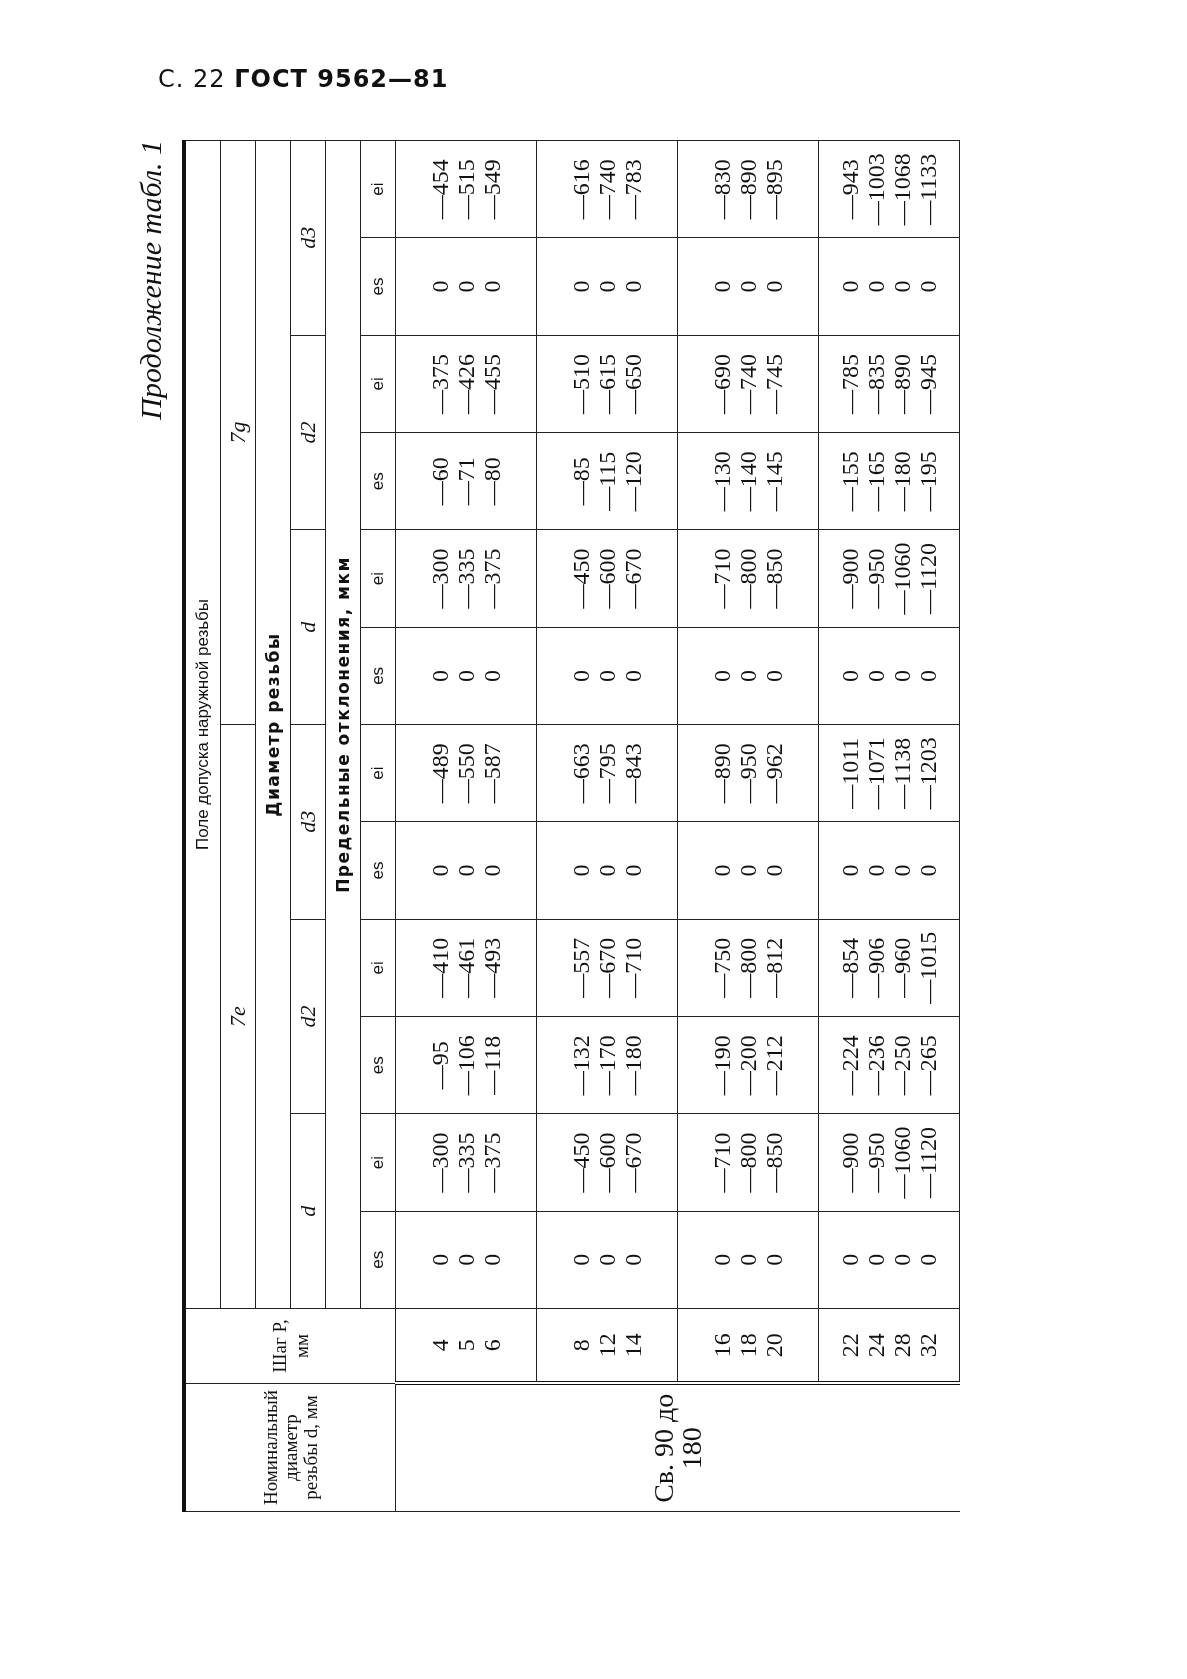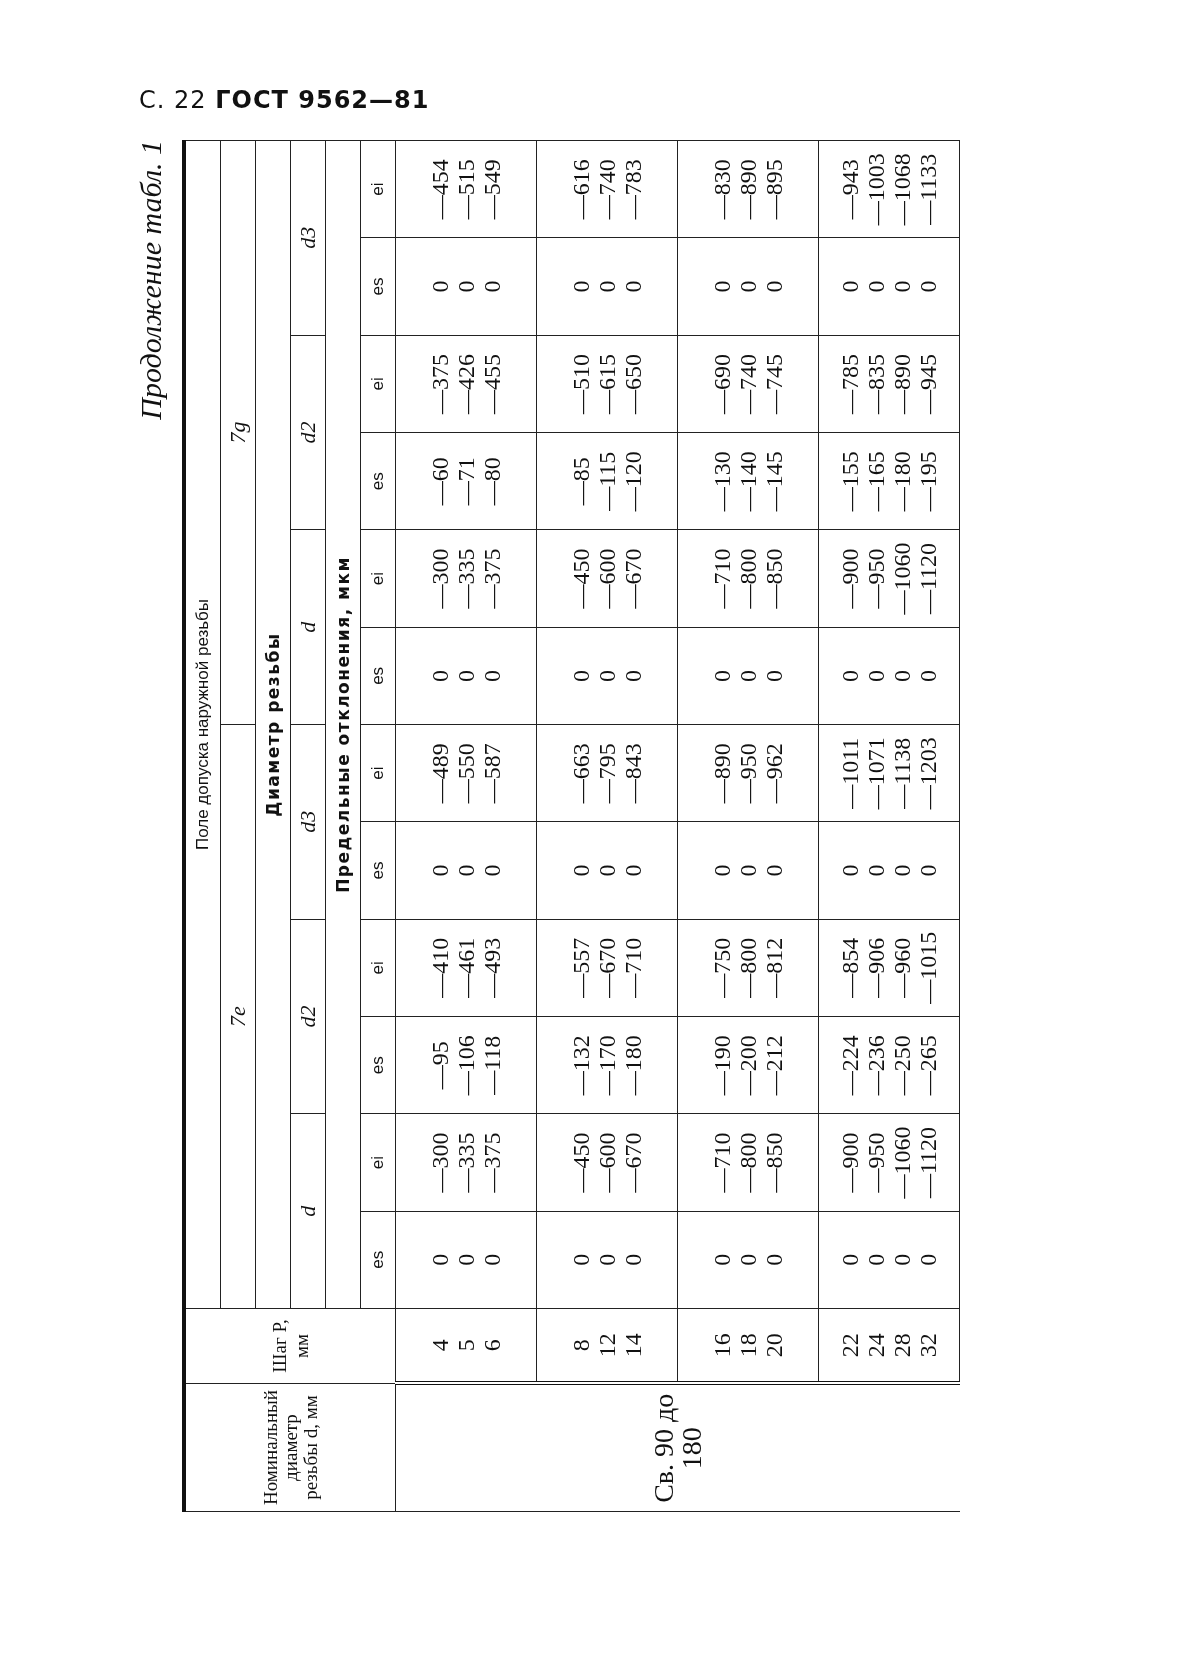--- a/index.html
+++ b/index.html
@@ -1,19 +1,19 @@
 <!DOCTYPE html>
 <html><head>
 <meta charset="utf-8">
 <style>
   html, body { margin:0; padding:0; background:#fff; }
   body { width:1187px; height:1679px; position:relative; overflow:hidden;
          font-family:"Liberation Serif", "DejaVu Serif", serif; color:#111; }
-  .page-header { position:absolute; left:139px; top:65px; font-family:"DejaVu Sans","Liberation Sans",sans-serif;
-                 font-size:24px; letter-spacing:1px;margin-top:21px; }
+  .page-header { position:absolute; left:158px; top:65px; font-family:"DejaVu Sans","Liberation Sans",sans-serif;
+                 font-size:24px; letter-spacing:1px; }
   .page-header .num { font-weight:normal; }
   .page-header .std { font-weight:bold; }
   
   .rot { position:absolute; left:182px; top:1512px; width:1372px; height:868px;
          transform-origin:0 0; transform:rotate(-90deg); }
   .caption { position:absolute; right:0; top:-48px; font-style:italic; font-size:30px; }
   table { border-collapse:collapse; width:1372px; table-layout:fixed; font-size:22px; }
   td, th { border:1.5px solid #222; text-align:center; vertical-align:middle; padding:0; font-weight:normal; }
   th { height:34px; }
   .outer { border-top:4px solid #111; }

